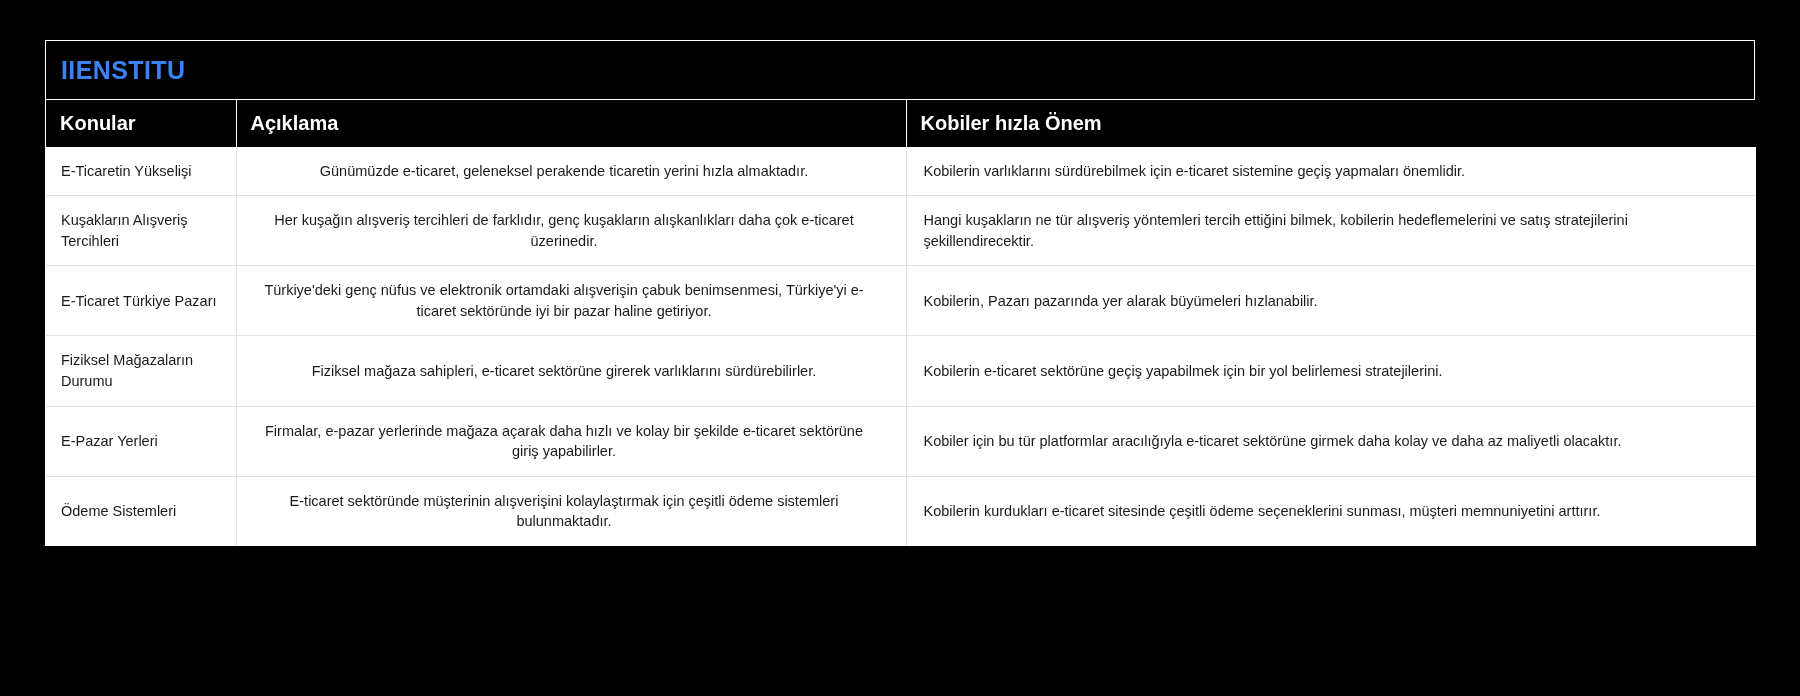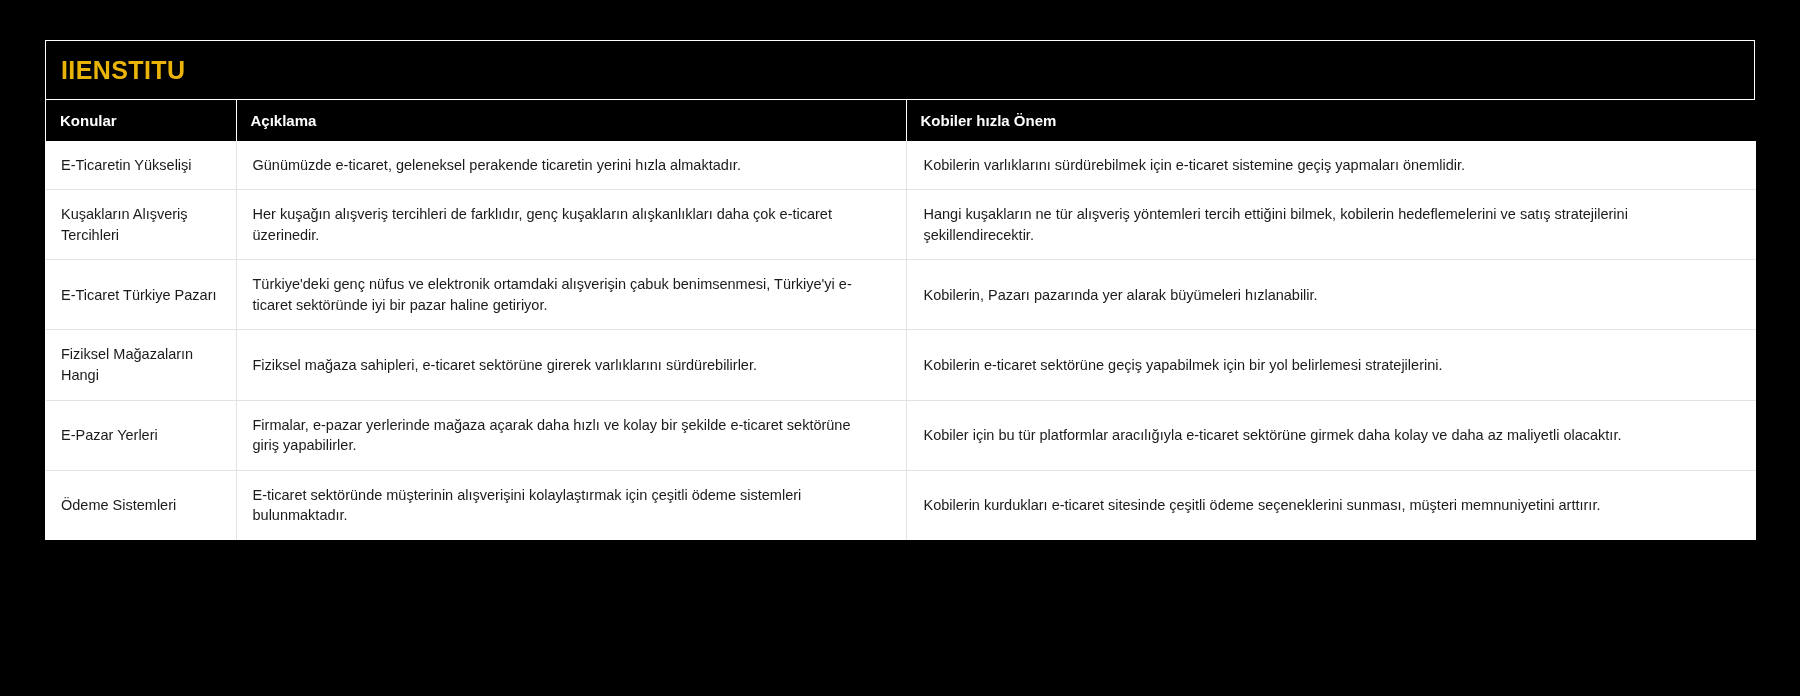--- a/index.html
+++ b/index.html
@@ -30,40 +30,40 @@
     border-bottom: none;
   }
 
   
   .brand-bar {
     background: #000000;
     border-bottom: 1px solid #ffffff;
     padding: 16px 15px 14px 15px;
   }
   .brand-logo {
-    color: #eab308;
+    color: #3b82f6;
     font-size: 25px;
     font-weight: bold;
     letter-spacing: 0.4px;
     line-height: 1.1;
     display: inline-block;
   }
 
   
   table.data-table {
     width: 100%;
     border-collapse: collapse;
     table-layout: fixed;
     background: #ffffff;
   }
 
   thead th {
     background: #000000;
     color: #ffffff;
-    font-size: 15px;
+    font-size: 20px;
     font-weight: bold;
     text-align: left;
     padding: 12px 14px;
     border-right: 1px solid #ffffff;
     vertical-align: middle;
   }
   thead th:last-child { border-right: none; }
 
   tbody td {
     background: #ffffff;
@@ -78,21 +78,21 @@
   }
   tbody td:last-child { border-right: none; }
   tbody tr:last-child td { border-bottom: none; }
 
   
   col.c-topic { width: 190px; }
   col.c-desc  { width: 670px; }
   col.c-imp   { width: 850px; }
 
   td.cell-topic { padding-left: 15px; }
-  td.cell-desc  { padding-left: 16px; padding-right: 30px; }
+  td.cell-desc  { padding-left: 16px; padding-right: 30px; text-align: center; }
   td.cell-imp   { padding-left: 17px; padding-right: 30px; margin-left: 48px; }
 </style>
 </head>
 <body>
 
 <div class="page">
 
   <div class="table-card">
 
     <div class="brand-bar">
@@ -127,21 +127,21 @@
         </tr>
 
         <tr>
           <td class="cell-topic">E-Ticaret Türkiye Pazarı</td>
           <td class="cell-desc">Türkiye'deki genç nüfus ve elektronik ortamdaki alışverişin çabuk benimsenmesi, Türkiye'yi e-ticaret sektöründe iyi bir pazar haline getiriyor.</td>
           <td class="cell-imp">Kobilerin, Pazarı pazarında yer alarak büyümeleri hızlanabilir.</td>
         </tr>
 
 
         <tr>
-          <td class="cell-topic">Fiziksel Mağazaların Hangi</td>
+          <td class="cell-topic">Fiziksel Mağazaların Durumu</td>
           <td class="cell-desc">Fiziksel mağaza sahipleri, e-ticaret sektörüne girerek varlıklarını sürdürebilirler.</td>
           <td class="cell-imp">Kobilerin e-ticaret sektörüne geçiş yapabilmek için bir yol belirlemesi stratejilerini.</td>
         </tr>
 
 
         <tr>
           <td class="cell-topic">E-Pazar Yerleri</td>
           <td class="cell-desc">Firmalar, e-pazar yerlerinde mağaza açarak daha hızlı ve kolay bir şekilde e-ticaret sektörüne giriş yapabilirler.</td>
           <td class="cell-imp">Kobiler için bu tür platformlar aracılığıyla e-ticaret sektörüne girmek daha kolay ve daha az maliyetli olacaktır.</td>
         </tr>

